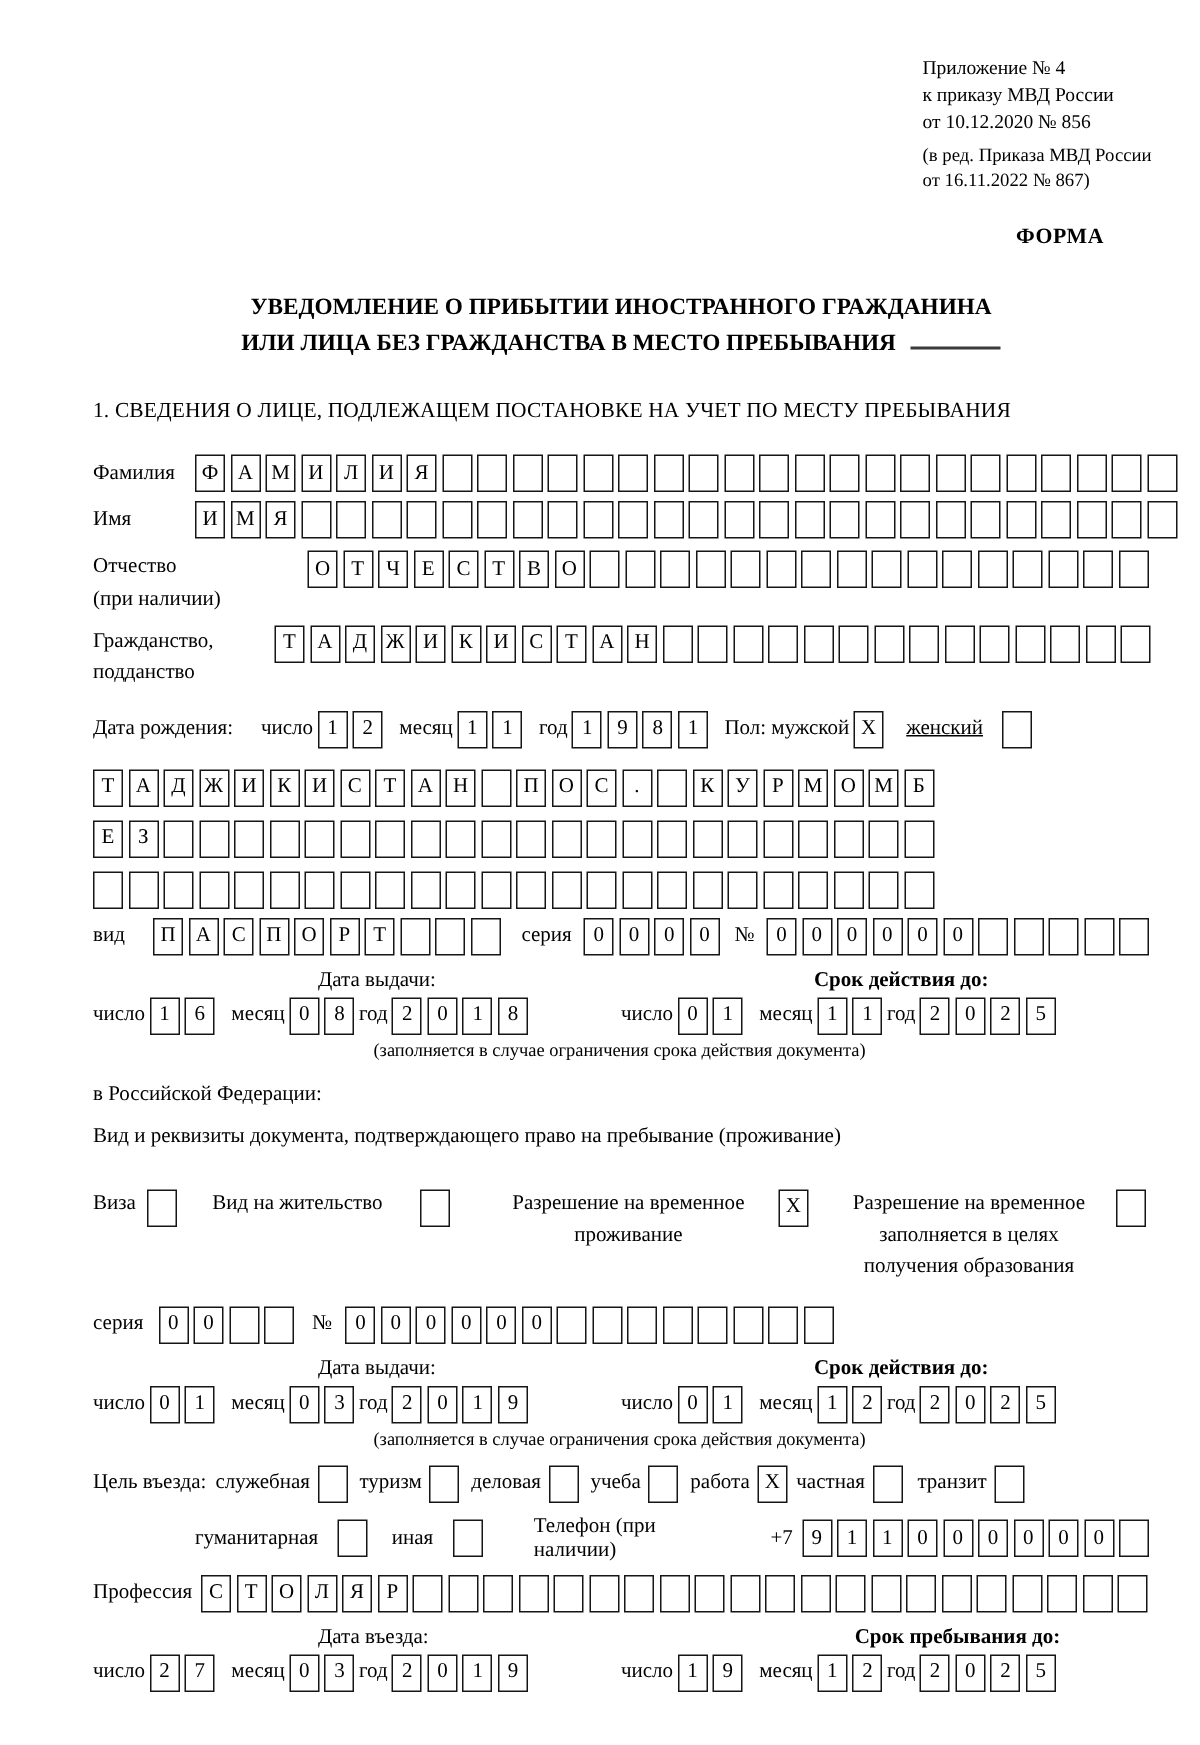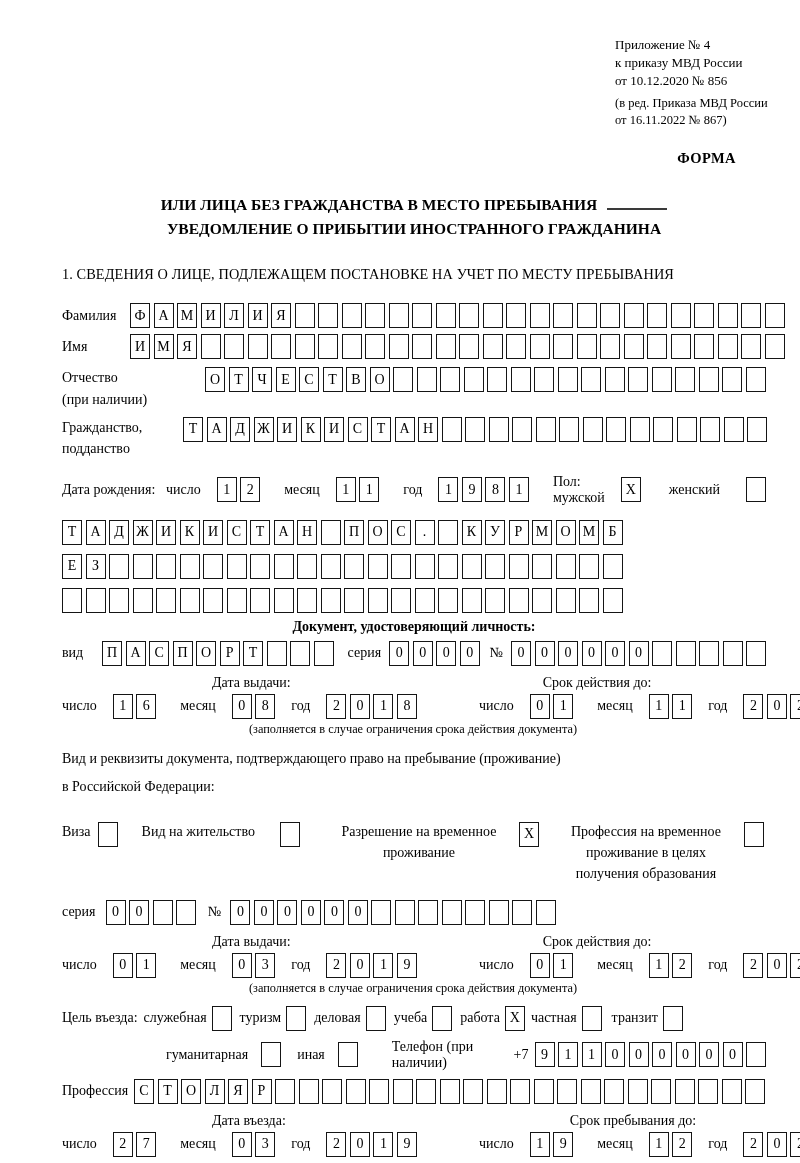--- a/index.html
+++ b/index.html
@@ -36,26 +36,26 @@
   .w68  { width:68px;  flex:0 0 auto; }
   .w143 { width:143px; flex:0 0 auto; }
   .w121 { width:121px; flex:0 0 auto; }
   .lh { line-height:1.55; }
 
   .mt6{margin-top:6px;} .mt8{margin-top:8px;} .mt10{margin-top:10px;}
   .mt12{margin-top:12px;} .mt14{margin-top:14px;} .mt16{margin-top:16px;} .mt20{margin-top:20px;}
 
   .center { text-align:center; }
 
-  .dgroup { display:flex; align-items:center; gap:16px; }
+  .dgroup { display:flex; align-items:center; gap:3px; }
   .dgroup .gap { margin-left:8px; }
   .dgroup.second { margin-left:62px; }
   .two-head { display:flex; margin-top:9px; }
   .two-head .h1 { margin-left:150px; }
-  .two-head .h2 { margin-left:252px; }
+  .two-head .h2 { margin-left:252px;font-weight:bold; }
   .two-head.wide .h2 { margin-left:284px; }
   .note-right { text-align:center; font-size:12.3px; margin-top:3px; padding-right:2px; }
 
   .opts { display:flex; align-items:flex-start; margin-top:20px; }
   .opt { display:flex; align-items:flex-start; gap:7px; }
   .opt .cells { margin-top:1px; }
   .optlbl { line-height:1.5; }
   .optlbl.c { text-align:center; }
 
   .pair { display:flex; align-items:center; gap:5px; }
@@ -70,22 +70,22 @@
     <div>к приказу МВД России</div>
     <div>от 10.12.2020 № 856</div>
     <div class="ed">
       <div>(в ред. Приказа МВД России</div>
       <div>от 16.11.2022 № 867)</div>
     </div>
   </div>
   <div class="forma">ФОРМА</div>
 
   <div class="title">
+    <div>УВЕДОМЛЕНИЕ О ПРИБЫТИИ ИНОСТРАННОГО ГРАЖДАНИНА</div>
     <div><span>ИЛИ ЛИЦА БЕЗ ГРАЖДАНСТВА В МЕСТО ПРЕБЫВАНИЯ</span><span class="title-underline"></span></div>
-    <div>УВЕДОМЛЕНИЕ О ПРИБЫТИИ ИНОСТРАННОГО ГРАЖДАНИНА</div>
   </div>
 
   <div class="sec1">1. СВЕДЕНИЯ О ЛИЦЕ, ПОДЛЕЖАЩЕМ ПОСТАНОВКЕ НА УЧЕТ ПО МЕСТУ ПРЕБЫВАНИЯ</div>
 
   <div class="row mt20">
     <span class="lbl w68">Фамилия</span>
     <span class="cells">
         <span class="cell">Ф</span>
         <span class="cell">А</span>
         <span class="cell">М</span>
@@ -235,21 +235,21 @@
       <span class="cells">
           <span class="cell">1</span>
           <span class="cell">9</span>
           <span class="cell">8</span>
           <span class="cell">1</span>
         </span>
       <span class="lbl gap">Пол: мужской</span>
       <span class="cells">
           <span class="cell">X</span>
         </span>
-      <span class="lbl" style="margin-left:12px;">женский</span>
+      <span class="lbl" style="margin-left:12px;text-decoration:underline;">женский</span>
       <span class="cells" style="margin-left:10px;">
           <span class="cell"></span>
         </span>
     </div>
   </div>
 
   <div class="row-top mt12">
     <div class="cellrows" style="margin-top:2px;">
       <span class="cells">
           <span class="cell">Т</span>
@@ -325,21 +325,20 @@
           <span class="cell"></span>
           <span class="cell"></span>
           <span class="cell"></span>
           <span class="cell"></span>
           <span class="cell"></span>
           <span class="cell"></span>
         </span>
     </div>
   </div>
 
-  <div class="center b mt6">Документ, удостоверяющий личность:</div>
 
   <div class="row mt6">
     <span class="lbl" style="width:52px;">вид</span>
     <span class="cells">
         <span class="cell">П</span>
         <span class="cell">А</span>
         <span class="cell">С</span>
         <span class="cell">П</span>
         <span class="cell">О</span>
         <span class="cell">Р</span>
@@ -411,22 +410,22 @@
           <span class="cell">2</span>
           <span class="cell">0</span>
           <span class="cell">2</span>
           <span class="cell">5</span>
         </span>
     </div>
   </div>
   <div class="note-right">(заполняется в случае ограничения срока действия документа)</div>
 
   <div class="mt8" style="line-height:2.0;">
+    <div>в Российской Федерации:</div>
     <div>Вид и реквизиты документа, подтверждающего право на пребывание (проживание)</div>
-    <div>в Российской Федерации:</div>
   </div>
 
   <div class="opts">
     <div class="opt">
       <span class="optlbl">Виза</span>
       <span class="cells">
           <span class="cell"></span>
         </span>
     </div>
     <div class="opt" style="margin-left:24px;">
@@ -435,21 +434,21 @@
           <span class="cell"></span>
         </span>
     </div>
     <div class="opt" style="margin-left:26px;">
       <span class="optlbl c" style="width:186px;">Разрешение на временное проживание</span>
       <span class="cells">
           <span class="cell">X</span>
         </span>
     </div>
     <div class="opt" style="margin-left:16px;">
-      <span class="optlbl c" style="width:182px;">Профессия на временное проживание в целях получения образования</span>
+      <span class="optlbl c" style="width:182px;">Разрешение на временное заполняется в целях получения образования</span>
       <span class="cells">
           <span class="cell"></span>
         </span>
     </div>
   </div>
 
   <div class="row mt16">
     <span class="lbl" style="margin-right:10px;">серия</span>
     <span class="cells">
         <span class="cell">0</span>
@@ -561,21 +560,21 @@
         </span>
     </div>
     <div class="pair" style="margin-left:10px;">
       <span>транзит</span>
       <span class="cells">
           <span class="cell"></span>
         </span>
     </div>
   </div>
 
-  <div class="row mt8" style="margin-left:104px;">
+  <div class="row mt8" style="margin-left:68px;">
     <div class="pair">
       <span>гуманитарная</span>
       <span class="cells" style="margin-left:8px;">
           <span class="cell"></span>
         </span>
     </div>
     <div class="pair" style="margin-left:16px;">
       <span>иная</span>
       <span class="cells" style="margin-left:8px;">
           <span class="cell"></span>

